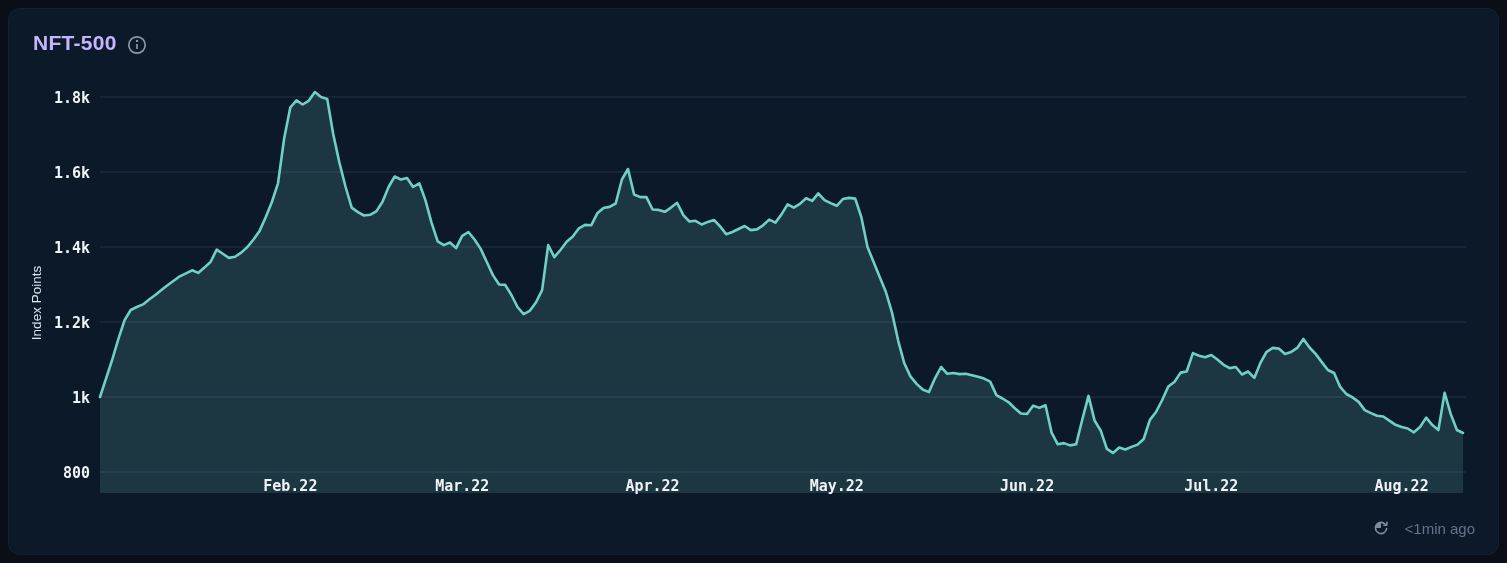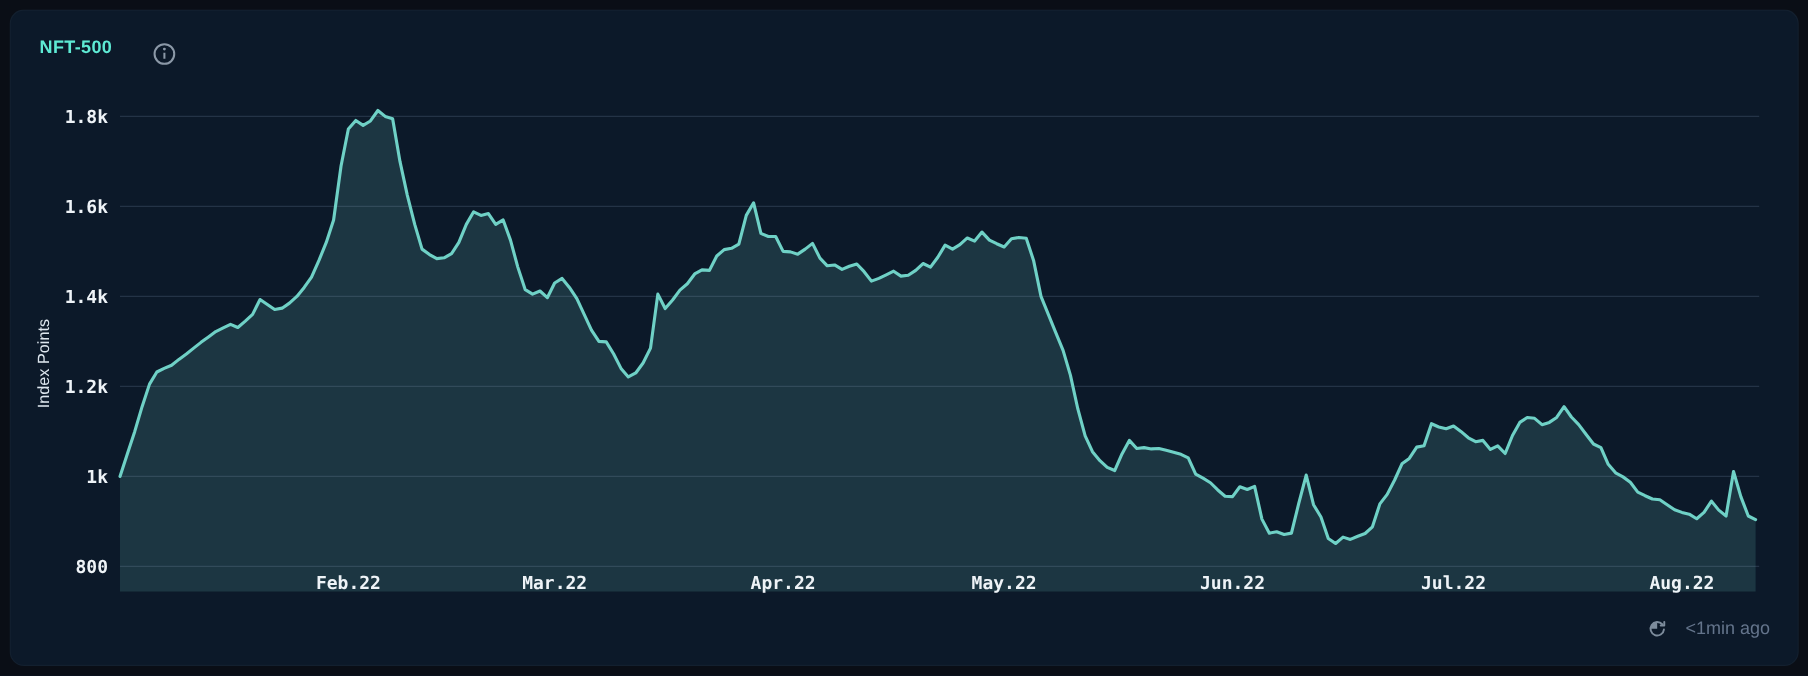--- a/index.html
+++ b/index.html
@@ -10,30 +10,30 @@
     position:relative;overflow:hidden;
   }
   .card{
     position:absolute;left:8px;top:8px;width:1491px;height:547px;
     background:#0c1929;border-radius:12px;
     border:1px solid rgba(255,255,255,0.03);
     box-sizing:border-box;
   }
   .chart-title{
     position:absolute;left:33px;top:31px;
-    font-size:15px;font-weight:700;color:#5eead4;letter-spacing:.3px;
+    font-size:21px;font-weight:700;color:#c4b5fd;letter-spacing:.3px;
   }
   .info-btn{
     position:absolute;left:127px;top:35px;width:20px;height:20px;
     cursor:pointer;
   }
   svg#chart-svg{position:absolute;left:0;top:0;}
   .footer{
     position:absolute;right:32px;top:515px;height:22px;
-    display:flex;align-items:flex-start;gap:15px;
+    display:flex;align-items:flex-end;gap:15px;
     color:#64748b;font-size:15px;
   }
   .tick-font{
     font-family:"DejaVu Sans Mono","Liberation Mono",monospace;
     font-weight:bold;font-size:15px;
   }
 </style>
 </head>
 <body>
 

